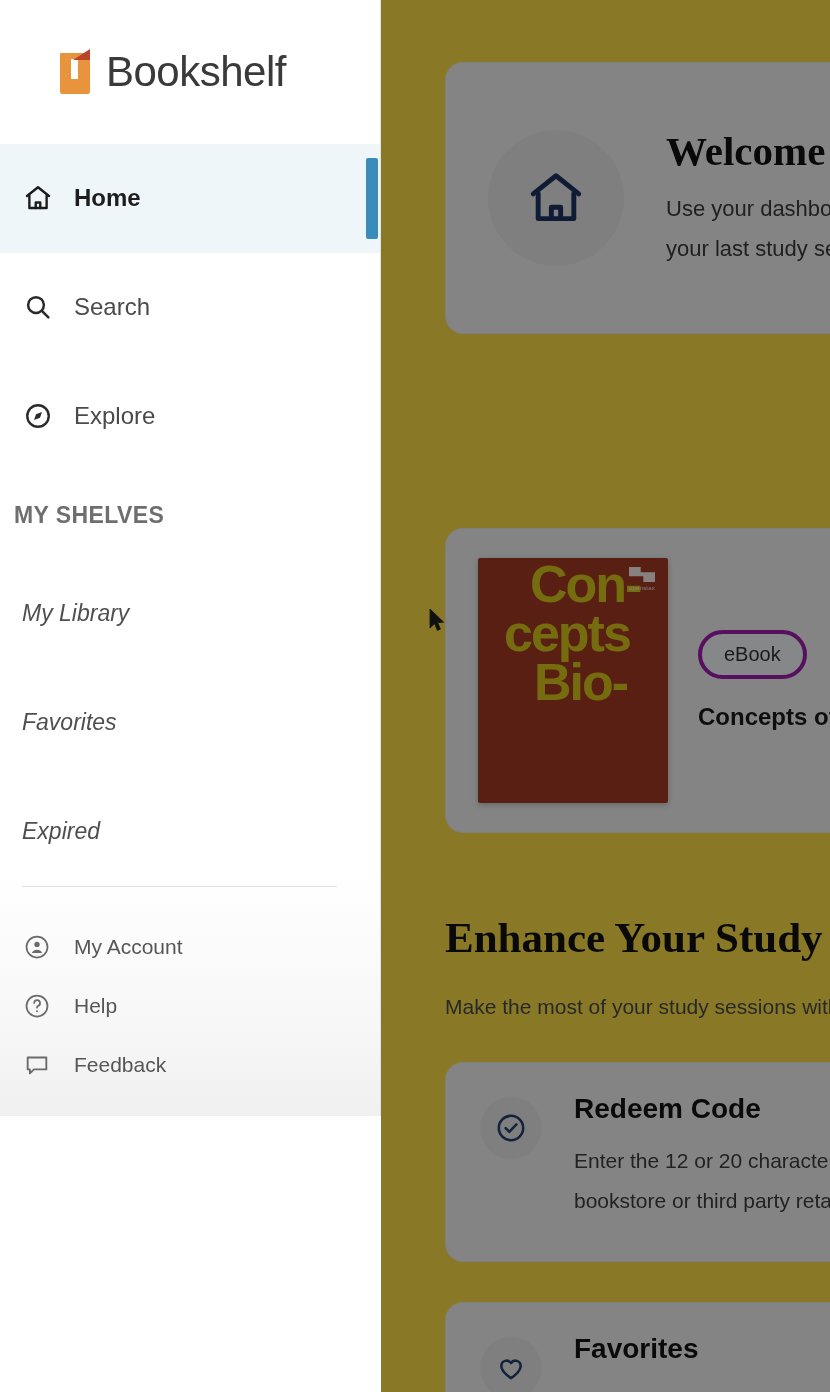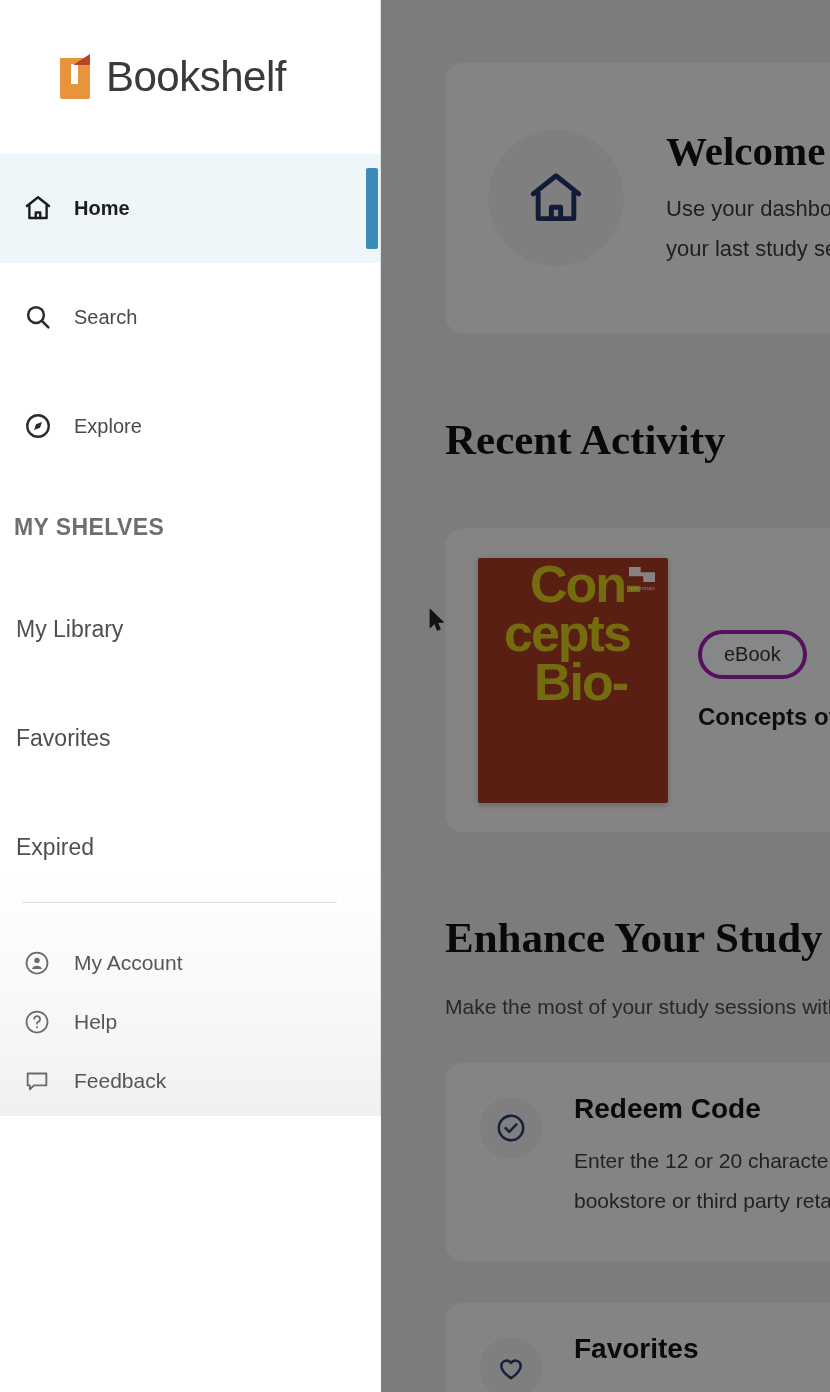--- a/index.html
+++ b/index.html
@@ -84,21 +84,21 @@
     padding-left: 22px;
     gap: 20px;
     cursor: pointer;
   }
   .nav-item .nav-icon {
     width: 32px; height: 32px;
     flex: 0 0 32px;
     display: flex; align-items: center; justify-content: center;
   }
   .nav-item .nav-label {
-    font-size: 20px;
+    font-size: 24px;
     color: #4a4a4a;
     white-space: nowrap;
   }
   .nav-item.active {
     background: #eef6fa;
   }
   .nav-item.active .nav-label {
     color: #1d1d1d;
     font-weight: bold;
   }
@@ -121,35 +121,36 @@
     font-size: 23px;
     font-weight: bold;
     color: #6e6e6e;
     letter-spacing: 0.4px;
   }
 
   .shelf-item {
     height: 109px;
     display: flex;
     align-items: center;
-    padding-left: 16px;
+    padding-left: 22px;
     font-size: 23px;
     color: #4f4f4f;
     cursor: pointer;
+    font-style: italic;
   }
 
   .sidebar-spacer { flex: 1 1 auto; }
 
   .sidebar-divider {
     height: 1px;
     background: #e0e0e0;
     margin: 0 43px 0 22px;
   }
 
-  .footer-nav { padding-top: 30px; padding-bottom: 6px; }
+  .footer-nav { padding-top: 30px; padding-bottom: 22px; }
   .footer-item {
     height: 59px;
     display: flex;
     align-items: center;
     padding-left: 22px;
     gap: 22px;
     cursor: pointer;
   }
   .footer-item .f-icon {
     width: 30px; height: 30px; flex: 0 0 30px;
@@ -160,21 +161,21 @@
     color: #565656;
     white-space: nowrap;
   }
 
   
   #main {
     position: relative;
     width: 449px;
     height: 1392px;
     flex: 1 1 auto;
-    background: #e5e5e5;
+    background: #fde047;
     overflow: hidden;
   }
   #main-inner {
     position: absolute;
     left: 0; top: 0;
     width: 760px;
     height: 1392px;
     padding: 0;
   }
 
@@ -466,21 +467,20 @@
             <path d="M10.2 20v-4.4h3.6V20"></path>
           </svg>
         </span>
         <div class="welcome-text">
           <div class="welcome-title">Welcome</div>
           <div class="welcome-sub">Use your dashboard to pick up where you left off in</div>
           <div class="welcome-sub">your last study session.</div>
         </div>
       </section>
 
-      <h2 id="recent-heading" class="section-heading">Recent Activity</h2>
 
       <section id="recent-card" class="card">
         <div class="book-cover">
           <div class="cover-title">
             <span class="ln i1">Con-</span>
             <span class="ln i2">cepts</span>
             <span class="ln i3">Bio-</span>
           </div>
           <div class="cover-logo">
             <div class="mark"></div>

